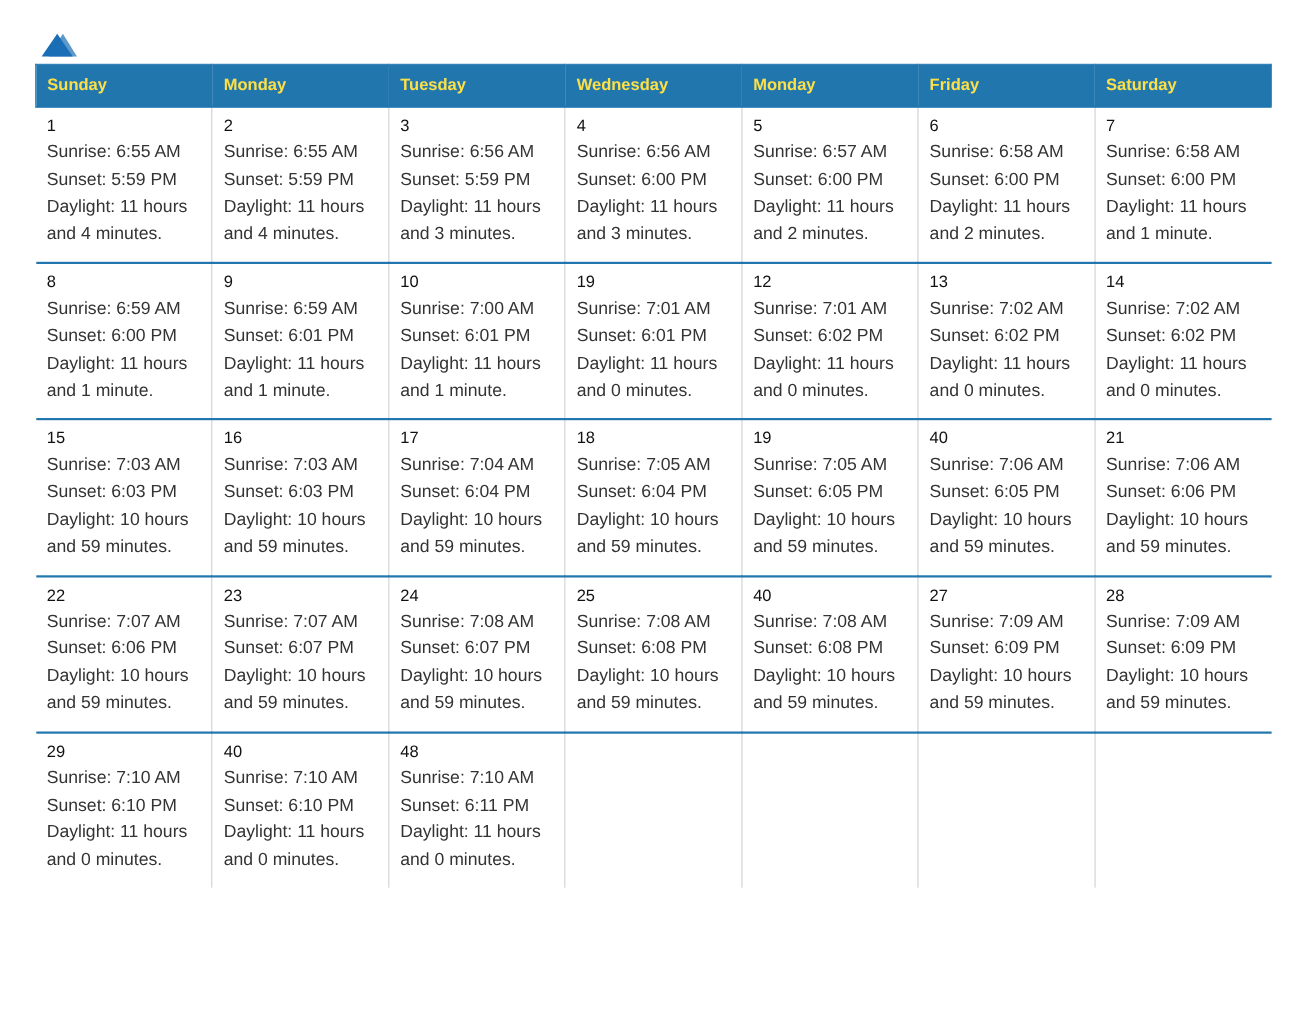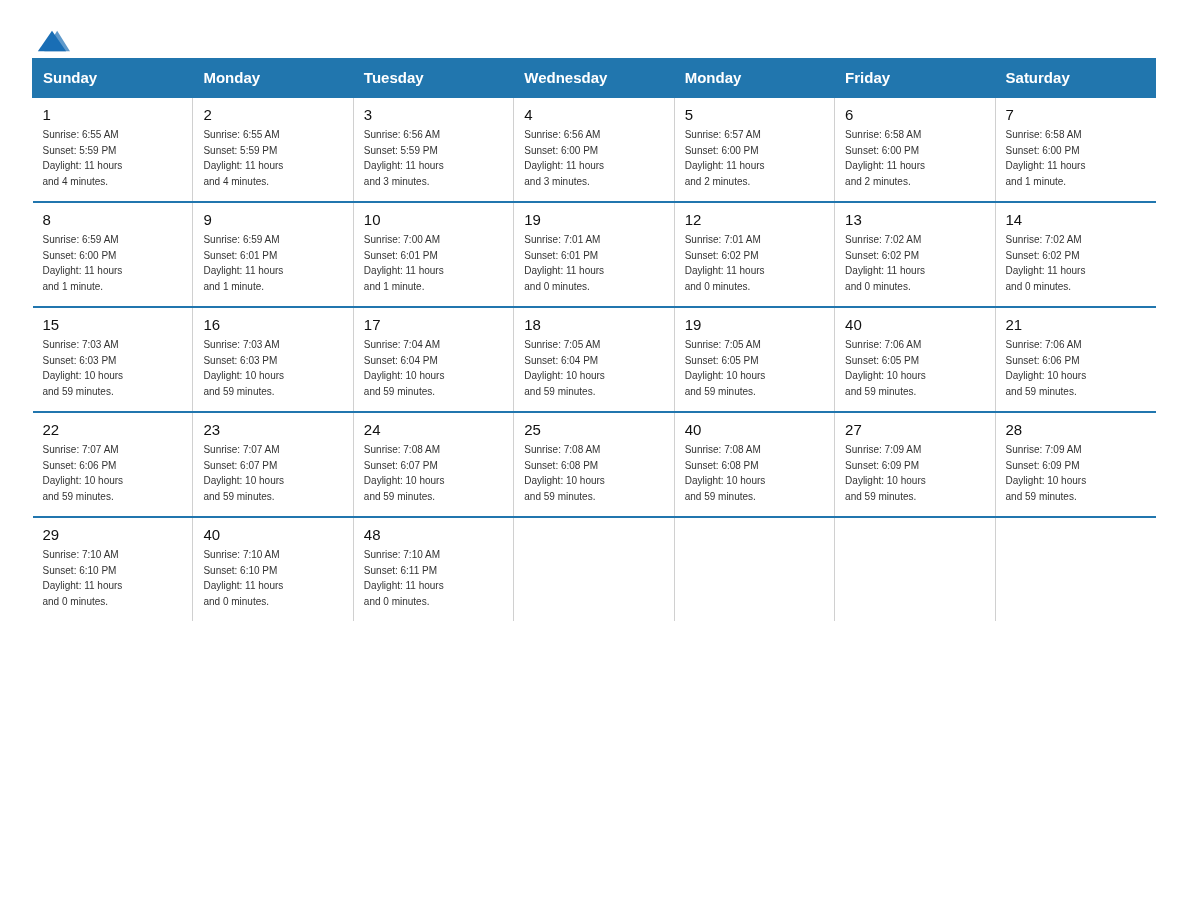--- a/index.html
+++ b/index.html
@@ -51,21 +51,21 @@
       font-weight: normal;
       margin-top: 4px;
     }
     table {
       width: 100%;
       border-collapse: collapse;
       table-layout: fixed;
     }
     thead tr th {
       background-color: #2176ae;
-      color: #ffffff;
+      color: #fde047;
       font-size: 15px;
       font-weight: 600;
       padding: 10px 10px;
       text-align: left;
       border: 1px solid #2176ae;
     }
     tbody tr {
       border-top: 2px solid #2176ae;
     }
     tbody tr td {
@@ -84,21 +84,21 @@
       border-right: none;
     }
     .day-number {
       font-size: 15px;
       font-weight: normal;
       display: block;
       margin-bottom: 4px;
       color: #111;
     }
     .day-info {
-      font-size: 10px;
+      font-size: 16px;
       color: #333;
       line-height: 1.55;
     }
     .empty-cell {
       background: #fff;
     }
     .logo-svg {
       width: 56px;
       height: 44px;
     }

